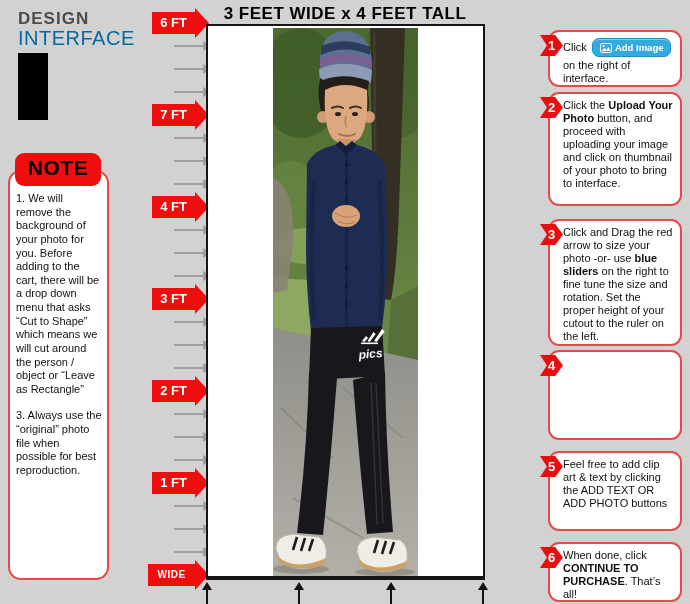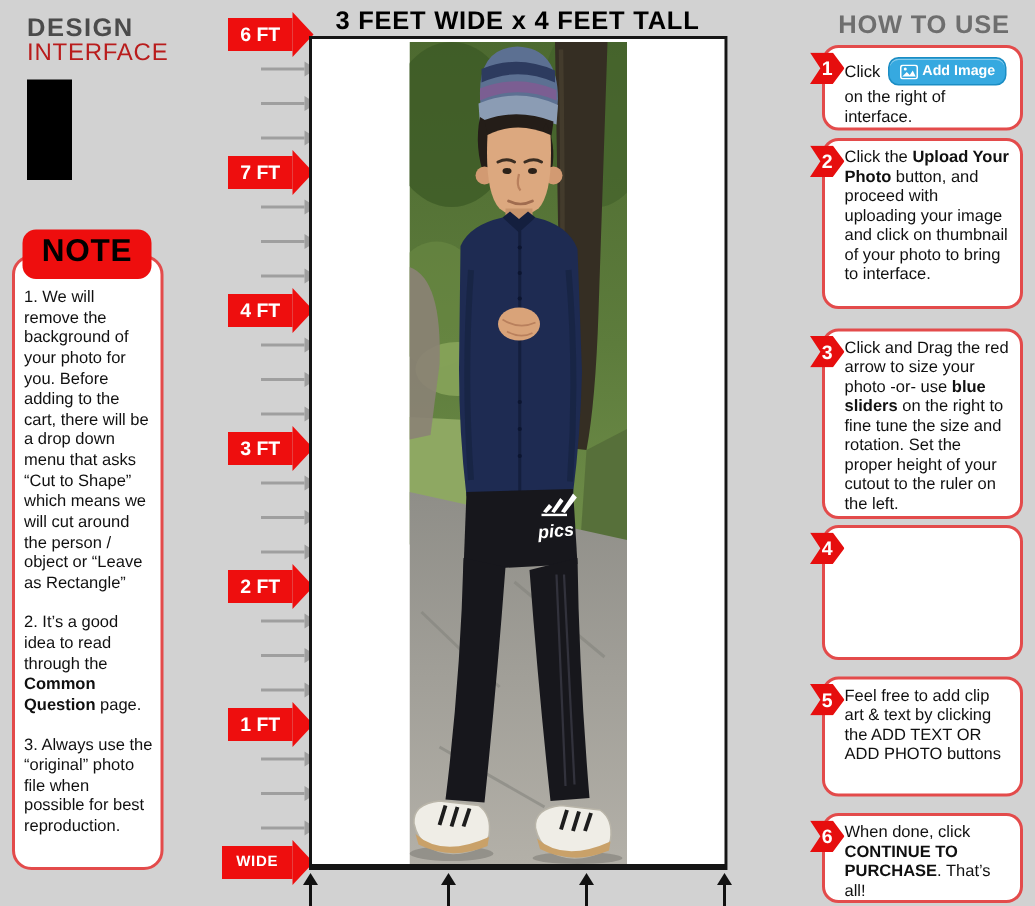--- a/index.html
+++ b/index.html
@@ -4,21 +4,21 @@
 <style>
   html,body { margin:0; padding:0; background:#d2d2d2; }
   #app {
     position:relative; width:690px; height:604px; background:#d2d2d2;
     font-family:"Liberation Sans", sans-serif; overflow:hidden;padding-left:20px;
   }
 
   
   .brand { position:absolute; left:18px; top:10px; line-height:1.05; }
   .brand-1 { font-size:17px; font-weight:bold; color:#4b4b4b; letter-spacing:1px; }
-  .brand-2 { font-size:16px; color:#b91c1c; letter-spacing:0.5px; }
+  .brand-2 { font-size:20px; color:#0369a1; letter-spacing:0.5px; }
   .black-rect { position:absolute; left:18px; top:53px; width:30px; height:67px; background:#000; }
 
   
   .note-box {
     position:absolute; left:8px; top:170px; width:101px; height:410px;
     background:#fff; border:2px solid #e34b4b; border-radius:13px; box-sizing:border-box;
   }
   .note-header {
     position:absolute; left:15px; top:153px; width:86px; height:33px;
     background:#ee0e0e; border-radius:9px; color:#000000; font-weight:bold;
@@ -96,21 +96,20 @@
   <div class="brand">
     <div class="brand-1">DESIGN</div>
     <div class="brand-2">INTERFACE</div>
   </div>
   <div class="black-rect"></div>
 
   <div class="note-box"></div>
   <div class="note-header">NOTE</div>
   <div class="note-body">
     <p>1. We will remove the background of your photo for you. Before adding to the cart, there will be a drop down menu that asks “Cut to Shape” which means we will cut around the person / object or “Leave as Rectangle”</p>
-    <p><span>2. It’s a good idea to read through the </span><b>Common Question</b><span> page.</span></p>
     <p>3. Always use the “original” photo file when possible for best reproduction.</p>
   </div>
 
   <div class="ft-mark" style="top:12px">6 FT</div>
   <div class="ft-mark" style="top:104px">7 FT</div>
   <div class="ft-mark" style="top:196px">4 FT</div>
   <div class="ft-mark" style="top:288px">3 FT</div>
   <div class="ft-mark" style="top:380px">2 FT</div>
   <div class="ft-mark" style="top:472px">1 FT</div>
   <div class="ft-mark floor" style="top:564px">WIDE</div>
@@ -237,21 +236,20 @@
         </g>
       </g>
     </svg>
   </div>
 
   <div class="up-arrow" style="left:201px"></div>
   <div class="up-arrow" style="left:293px"></div>
   <div class="up-arrow" style="left:385px"></div>
   <div class="up-arrow" style="left:477px"></div>
 
-  <div class="htu-title">HOW TO USE</div>
 
   <div class="step" style="top:30px;height:57px">
     <div class="badge">1</div>
     <span>Click</span>
     <span class="add-img-btn">
       <svg width="12" height="10" viewBox="0 0 12 10">
         <rect x="0.5" y="0.5" width="11" height="9" rx="1.5" fill="none" stroke="#fff"></rect>
         <circle cx="3.5" cy="3" r="1" fill="#fff"></circle>
         <path d="M1.5 8 L4.5 5 L6.5 7 L8.5 4 L10.5 8 Z" fill="#fff"></path>
       </svg>

